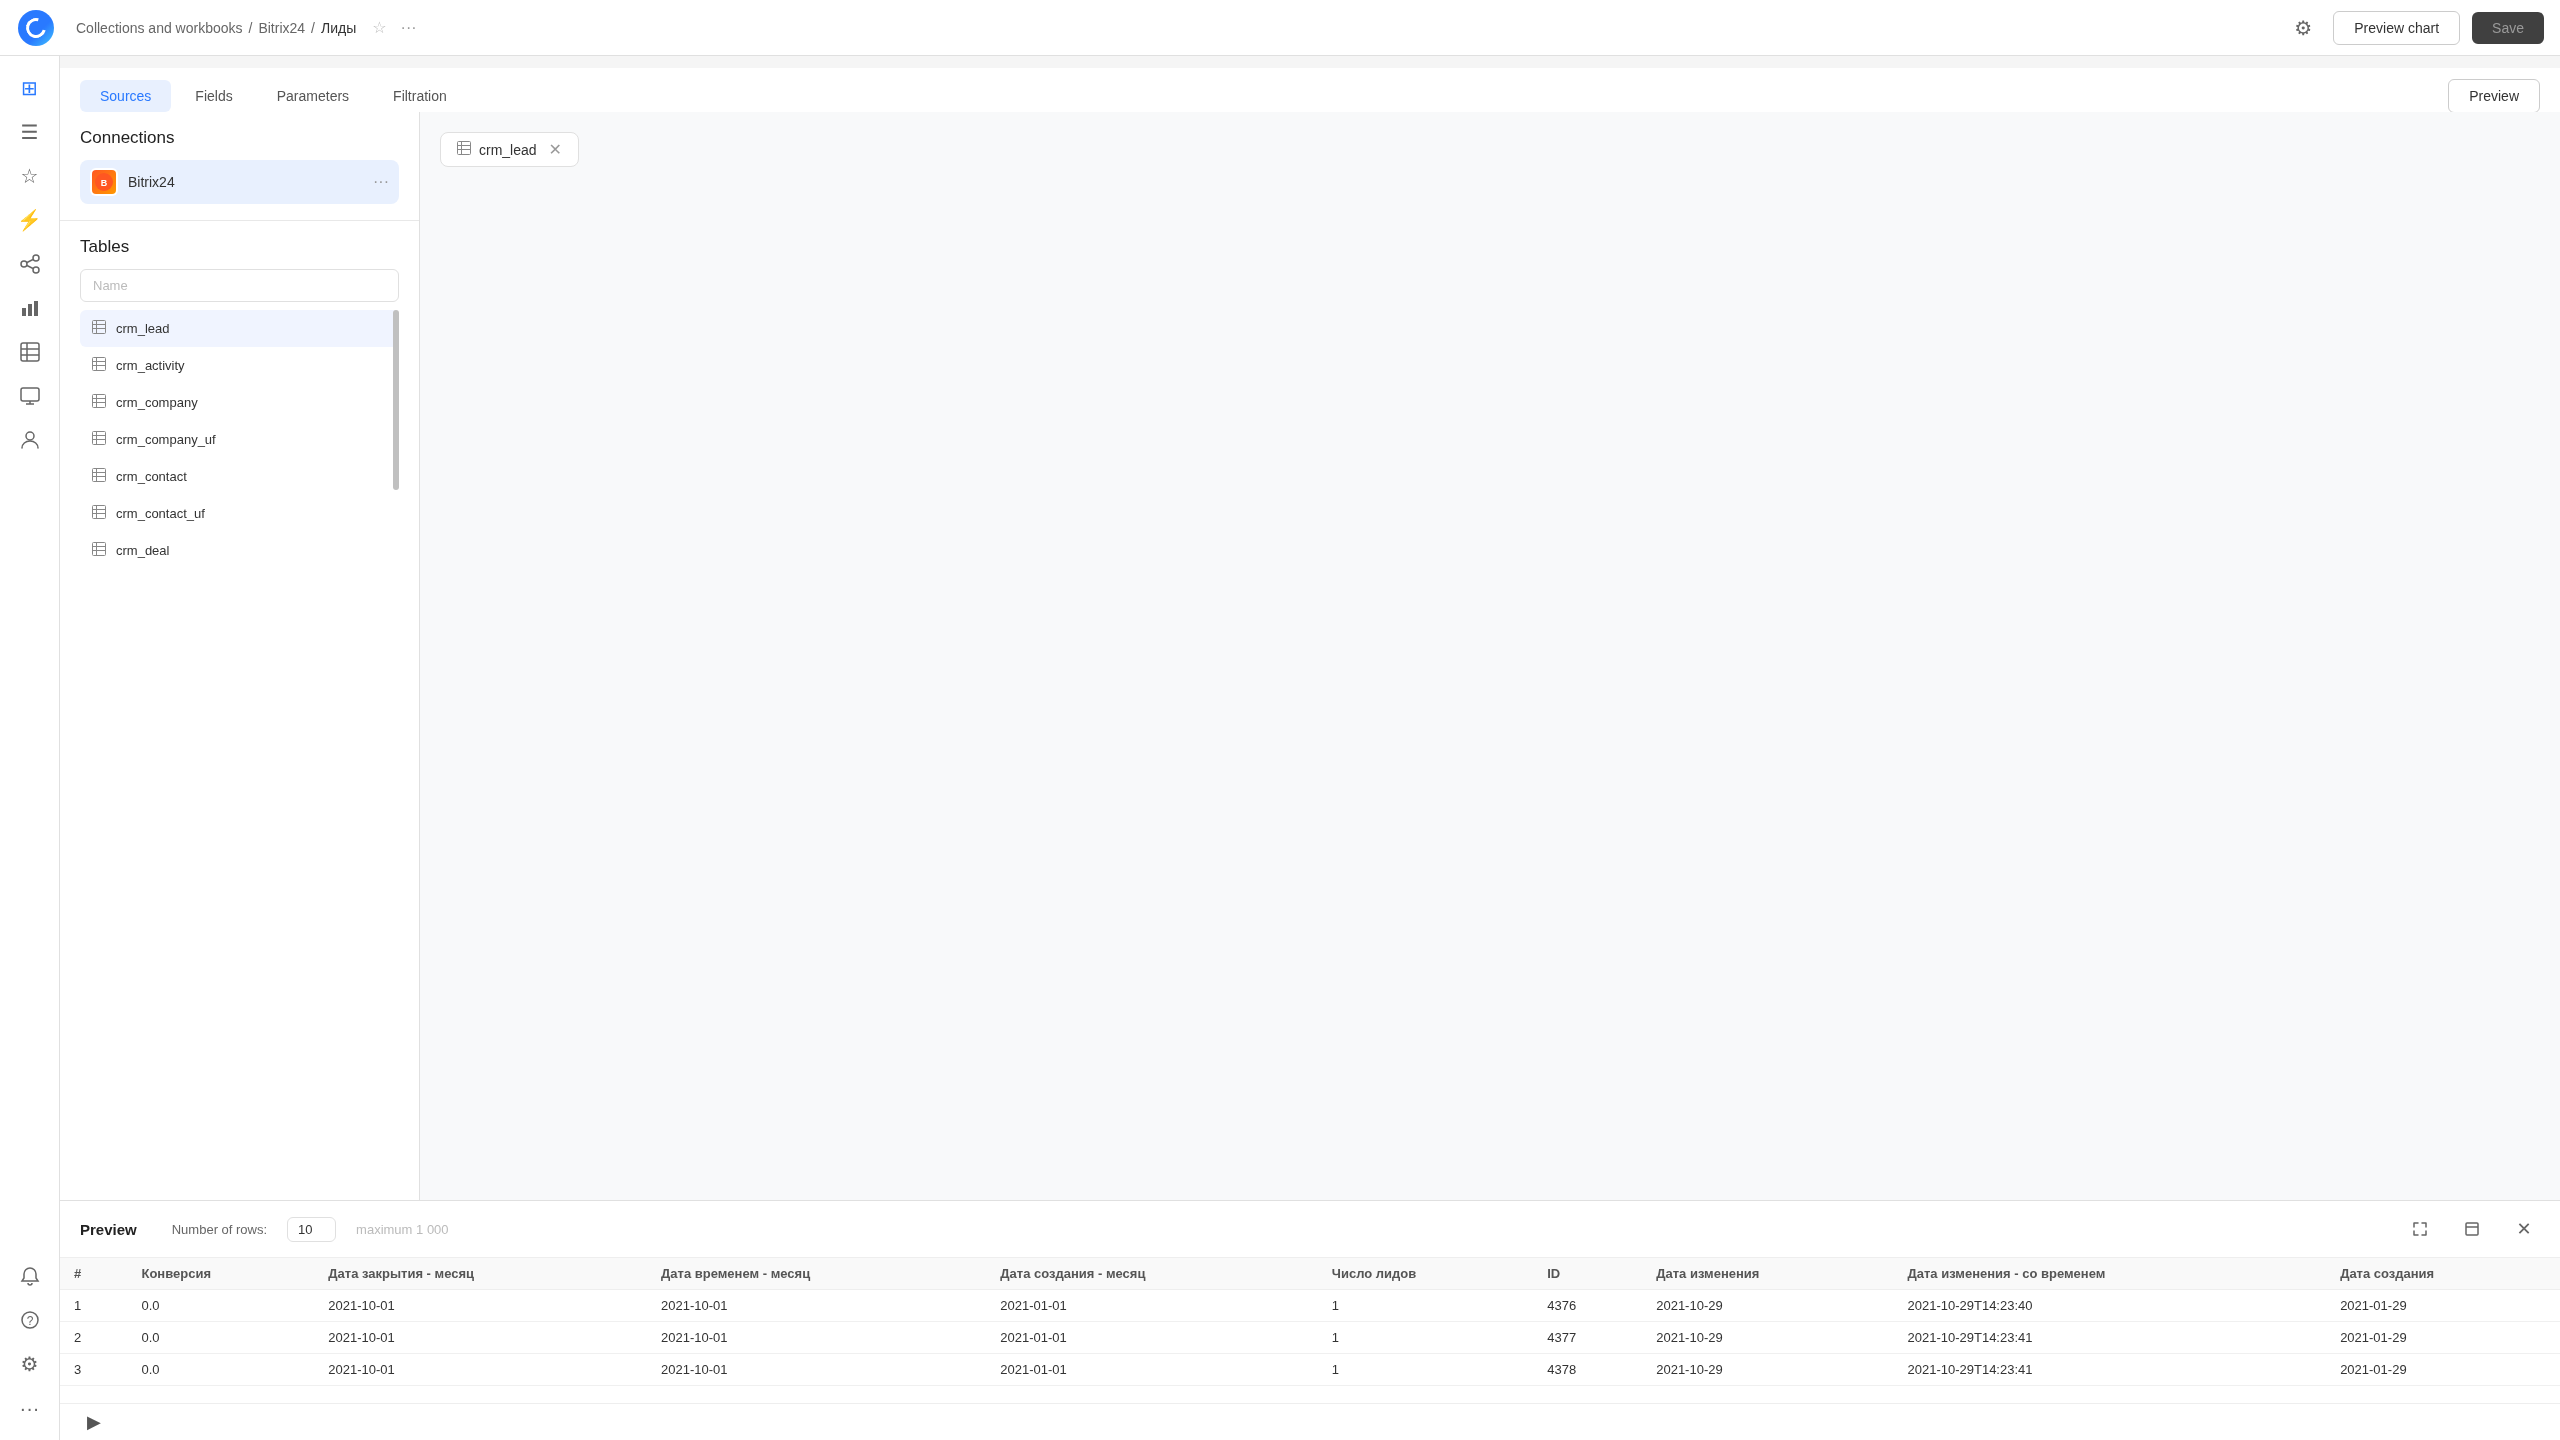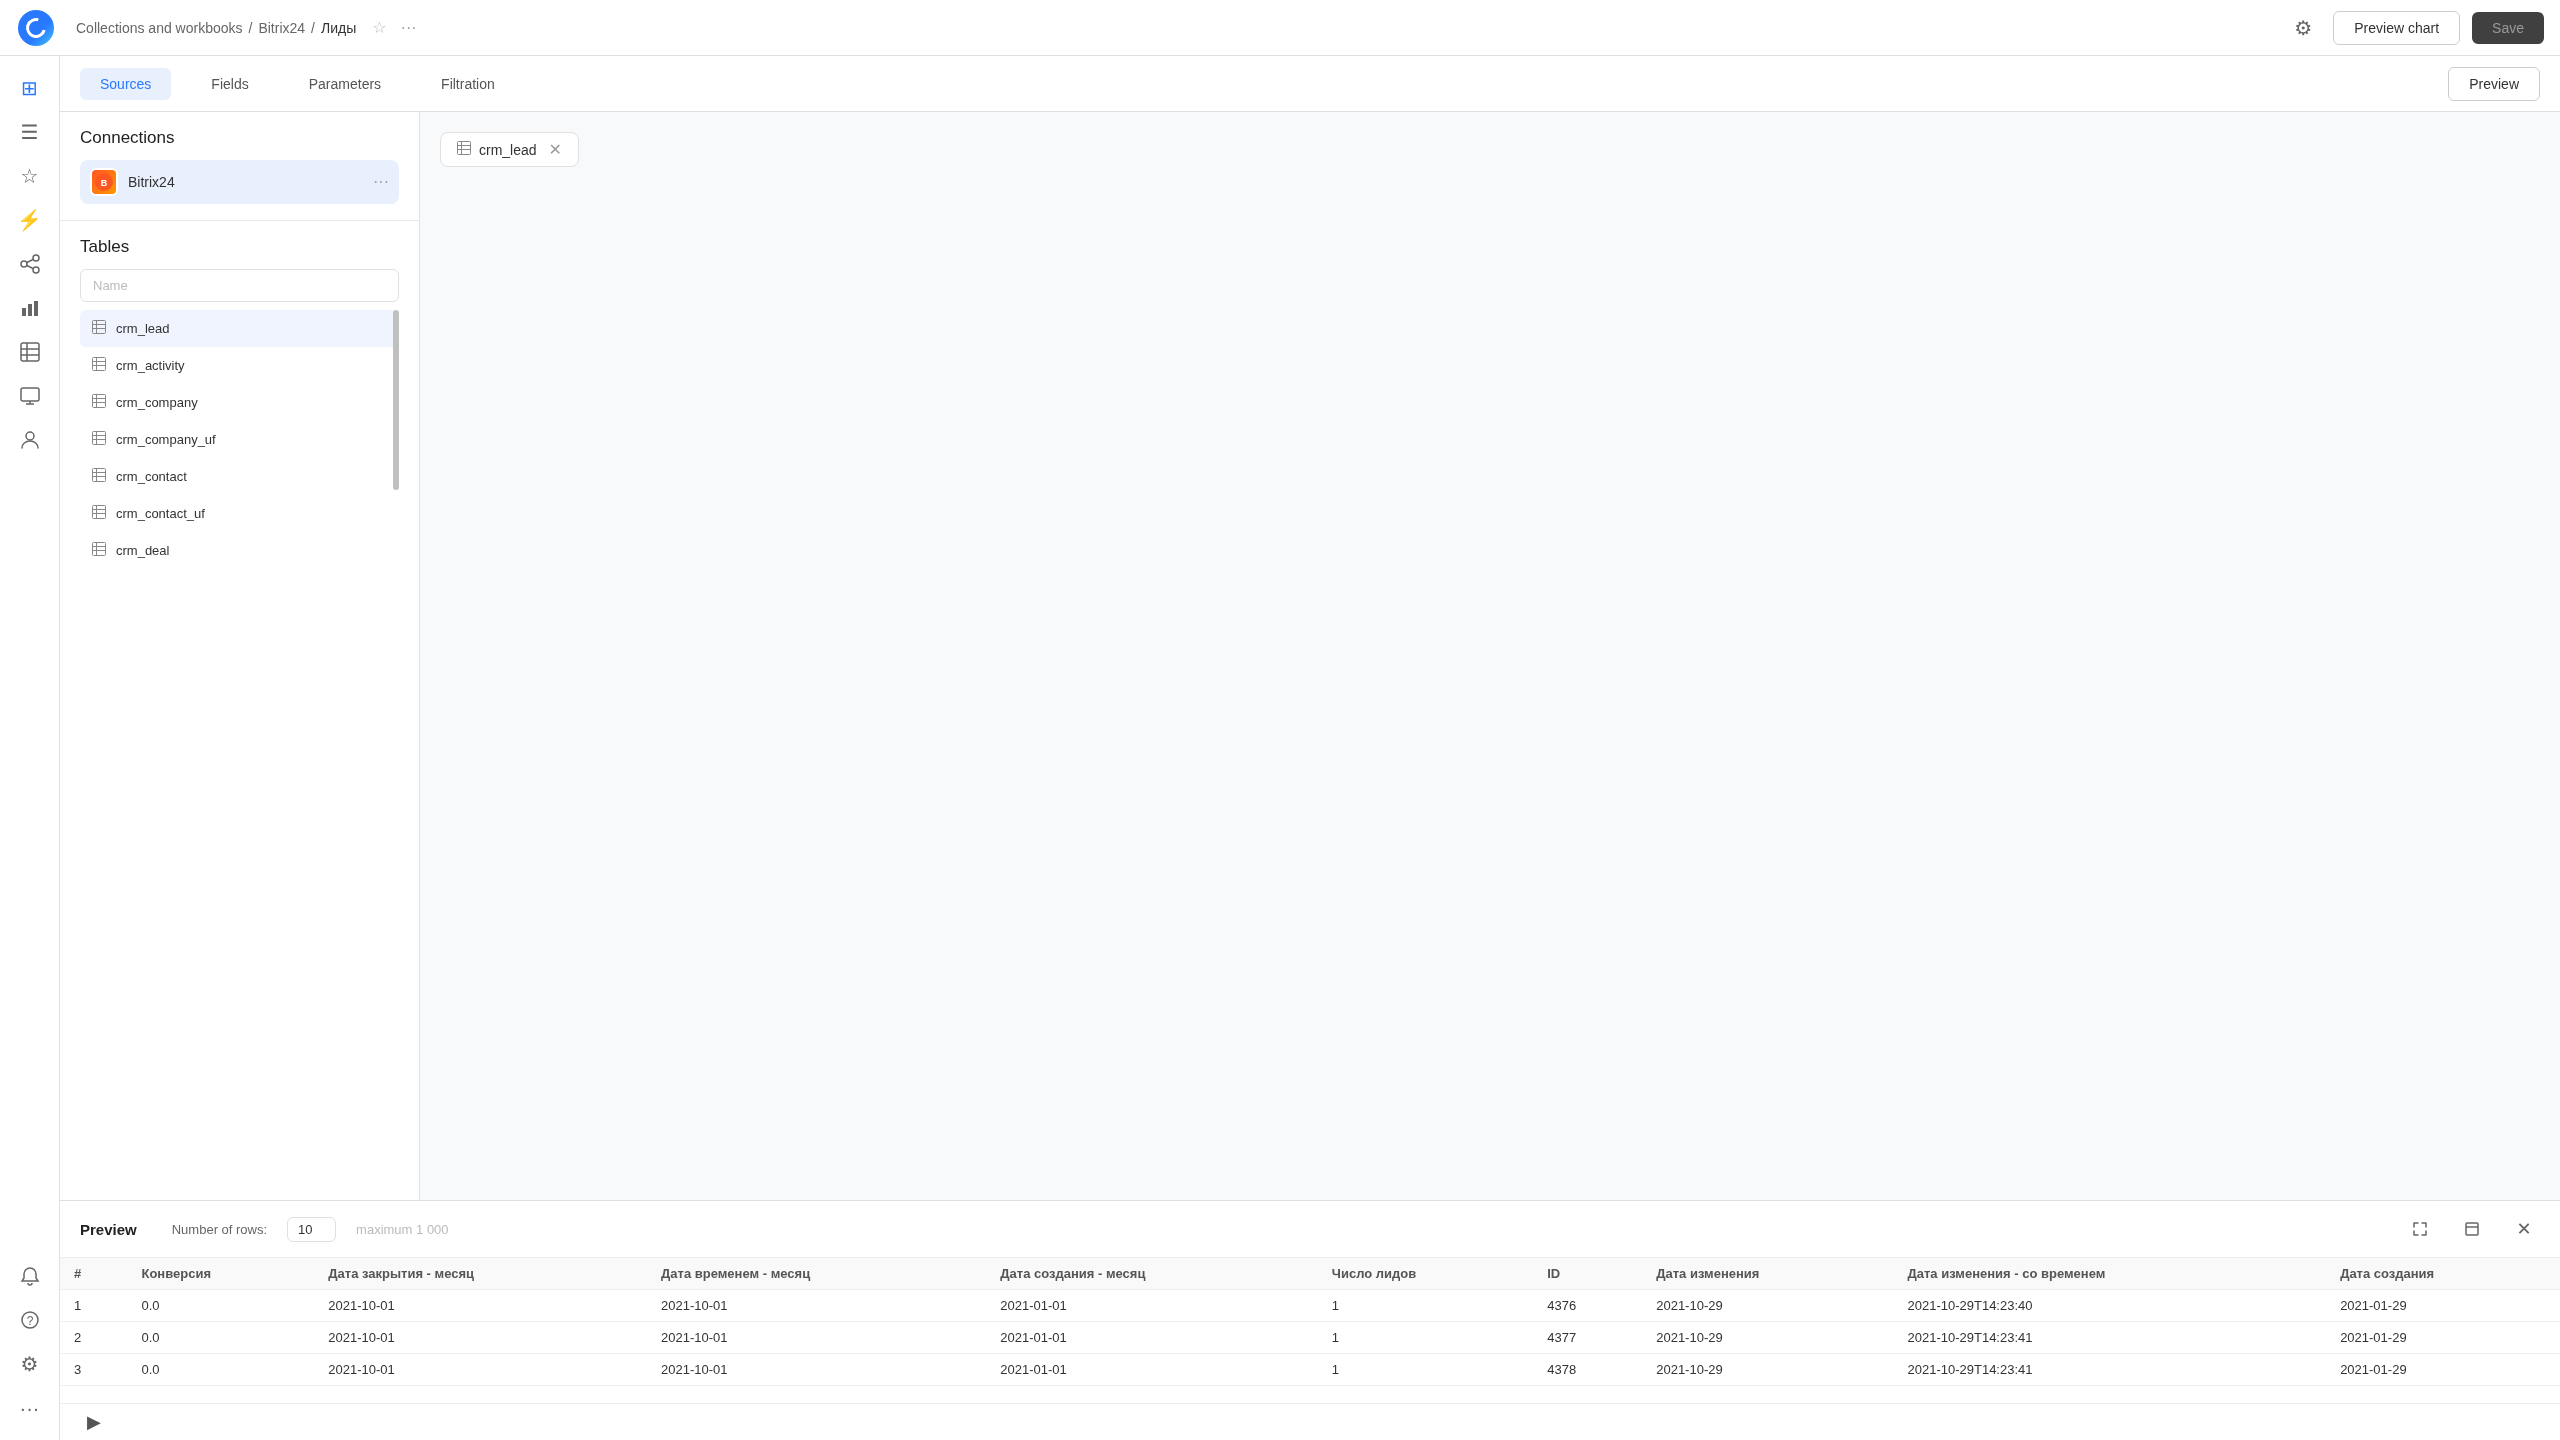--- a/index.html
+++ b/index.html
@@ -50,23 +50,23 @@
     }
     .sidebar-icon {
       width: 40px; height: 40px; display: flex; align-items: center; justify-content: center;
       border-radius: 8px; cursor: pointer; color: #666; font-size: 20px;
     }
     .sidebar-icon.active { color: #2979ff; }
     .sidebar-spacer { flex: 1; }
 
     
     .tabbar {
-      position: fixed; left: 60px; top: 56px; right: 0; height: 56px;
+      position: fixed; left: 60px; top: 68px; right: 0; height: 56px;
       background: #fff; border-bottom: 1px solid #e0e0e0;
-      display: flex; align-items: center; padding: 0 20px; gap: 20px;
+      display: flex; align-items: center; padding: 0 20px; gap: 4px;
     }
     .tab-btn {
       padding: 8px 20px; border: none; background: transparent; cursor: pointer;
       font-size: 14px; color: #555; border-radius: 6px; font-weight: 500;
     }
     .tab-btn.active {
       background: #e8f0fe; color: #2979ff;
     }
     .tabbar-spacer { flex: 1; }
     .preview-btn {

